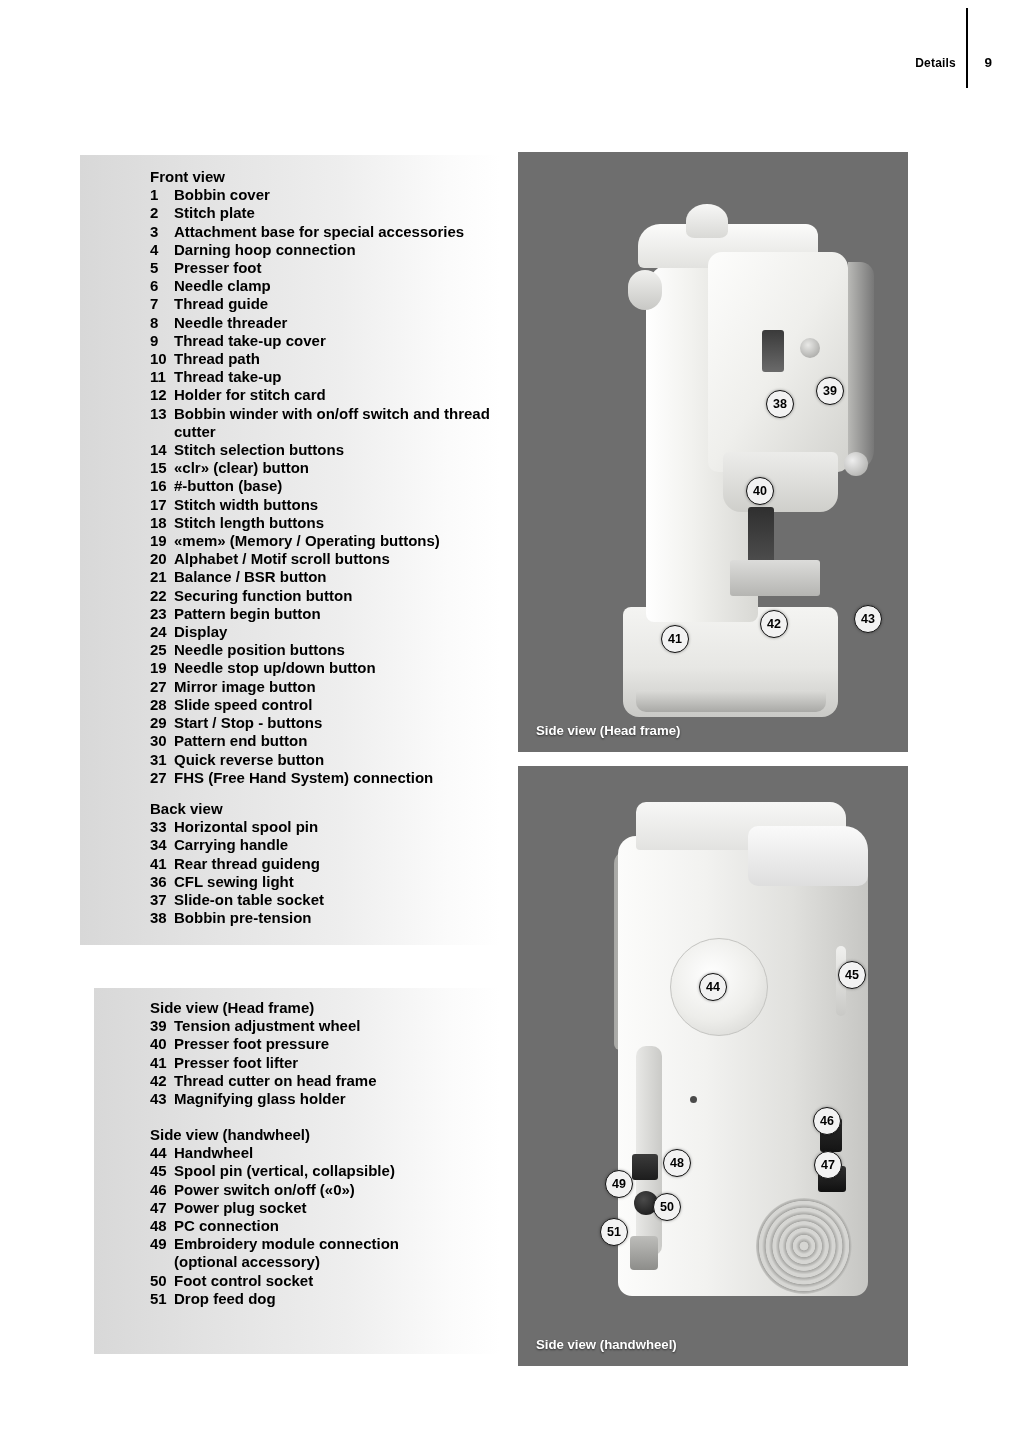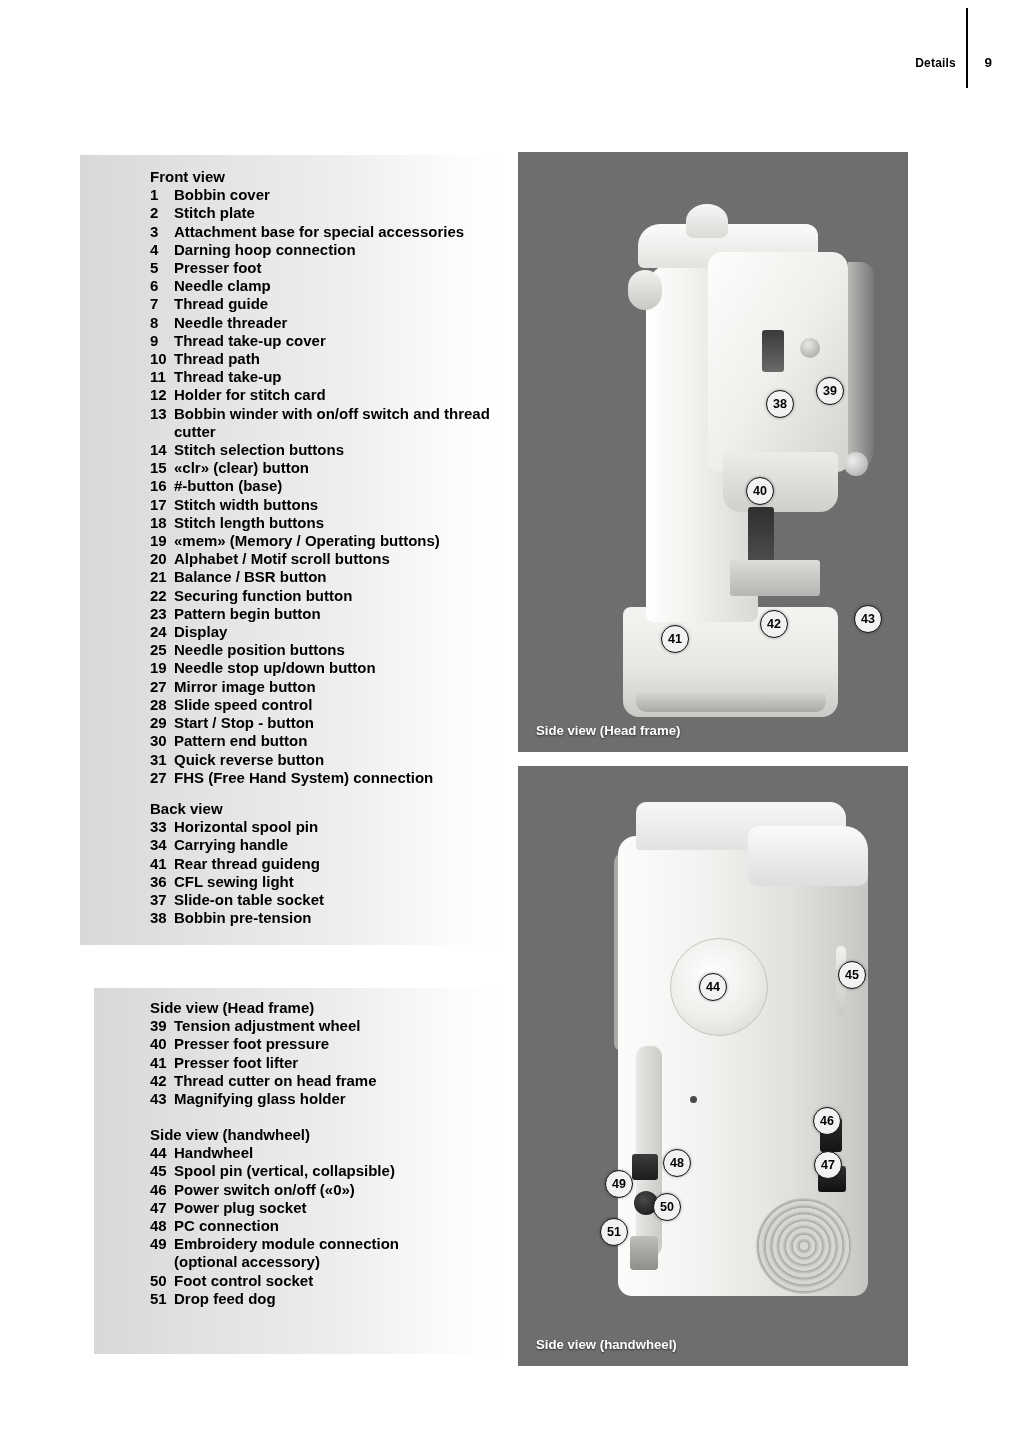--- a/index.html
+++ b/index.html
@@ -415,21 +415,21 @@
       <div class="row">
         <span class="num">27</span>
         <span class="txt">Mirror image button</span>
       </div>
       <div class="row">
         <span class="num">28</span>
         <span class="txt">Slide speed control</span>
       </div>
       <div class="row">
         <span class="num">29</span>
-        <span class="txt">Start / Stop - button</span>
+        <span class="txt">Start / Stop - buttons</span>
       </div>
       <div class="row">
         <span class="num">30</span>
         <span class="txt">Pattern end button</span>
       </div>
       <div class="row">
         <span class="num">31</span>
         <span class="txt">Quick reverse button</span>
       </div>
       <div class="row">

